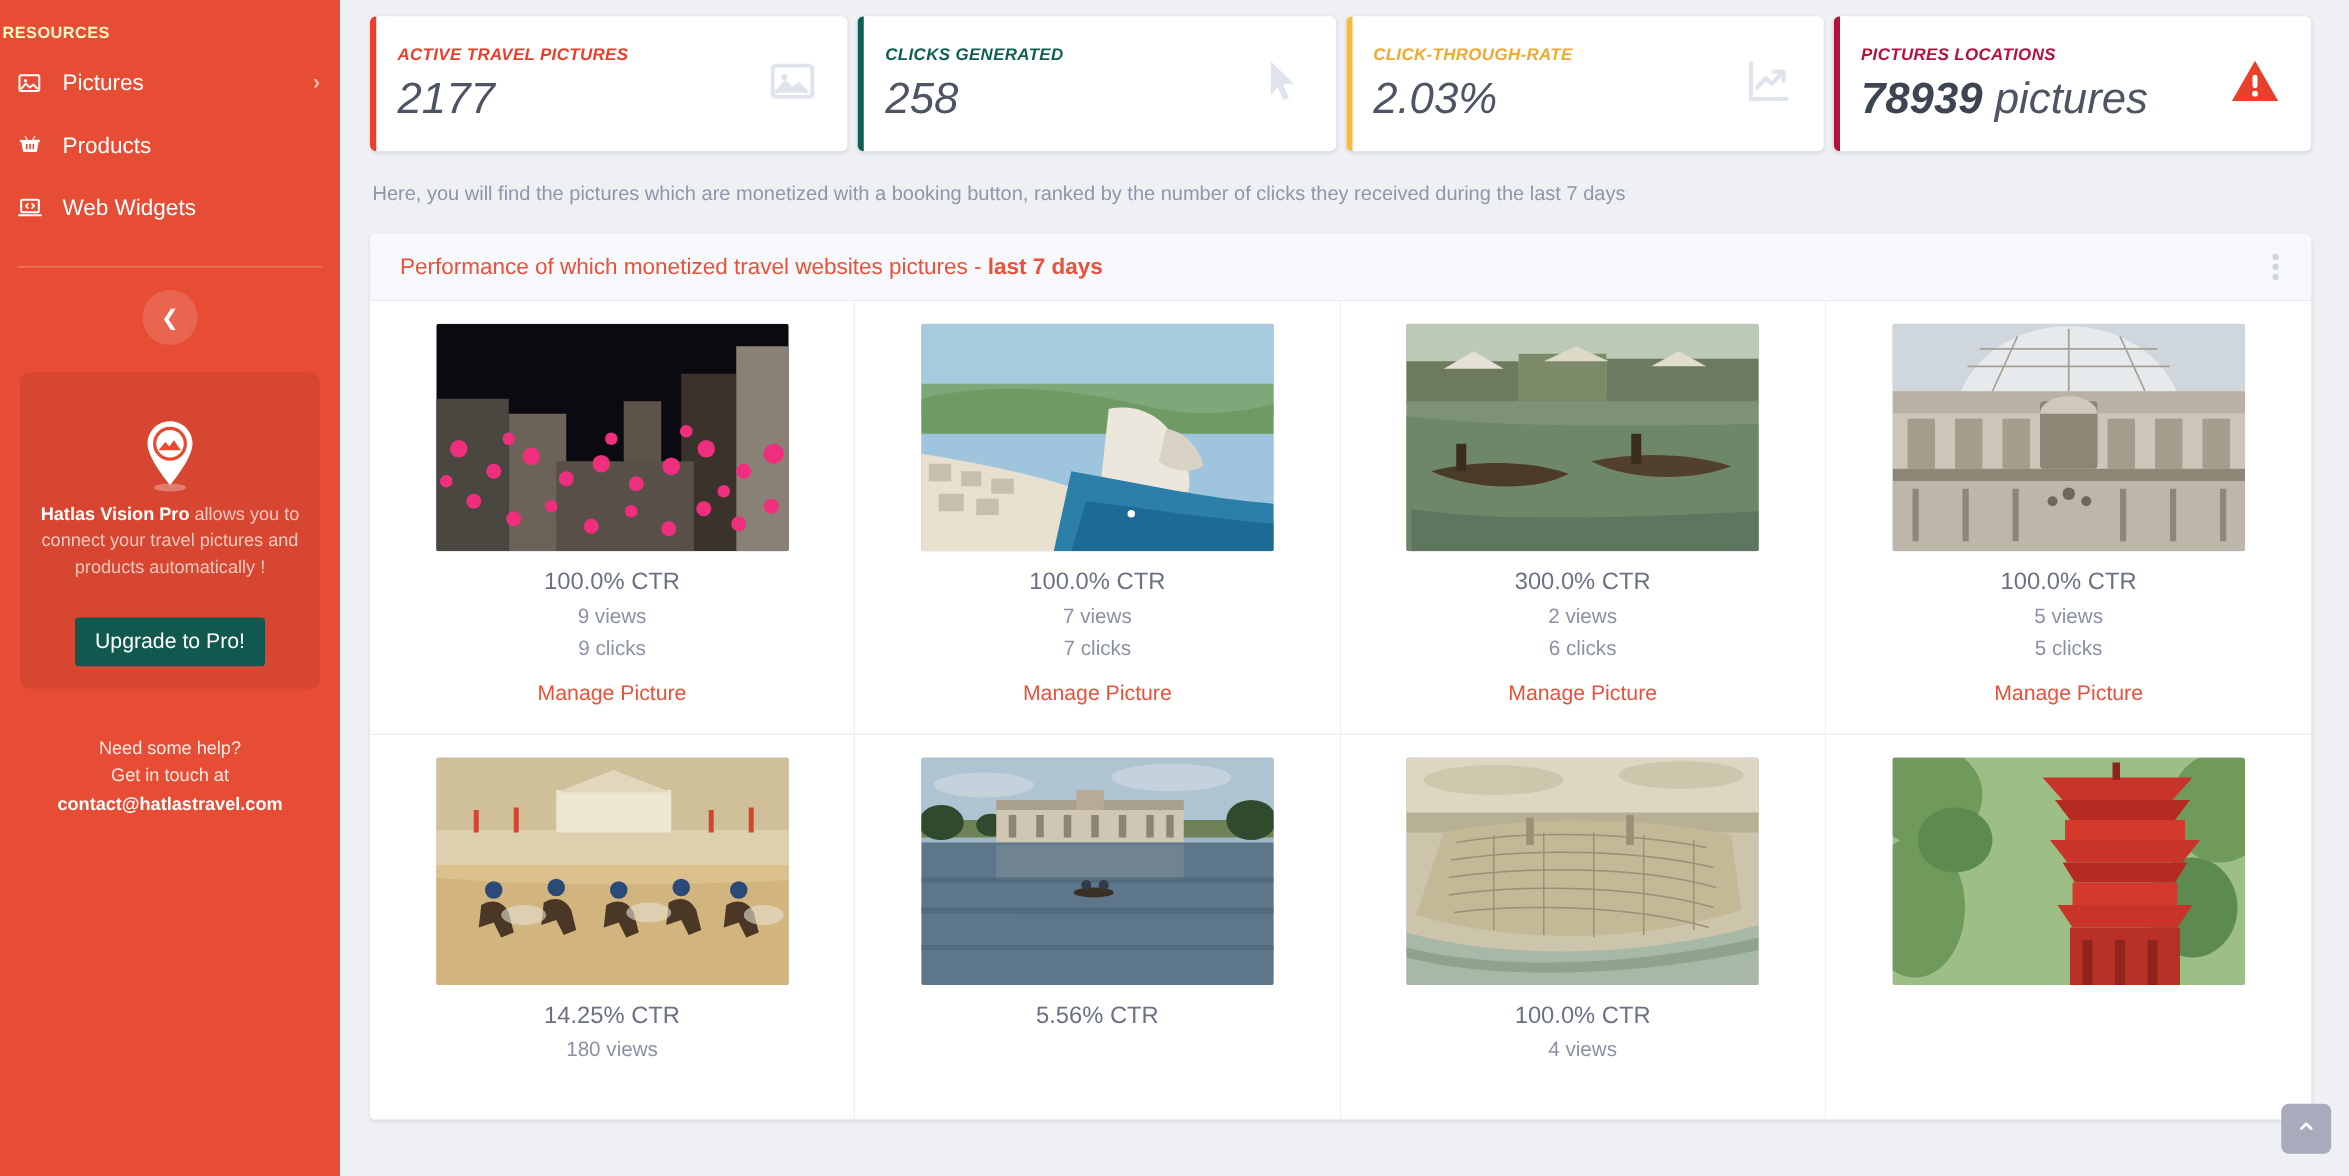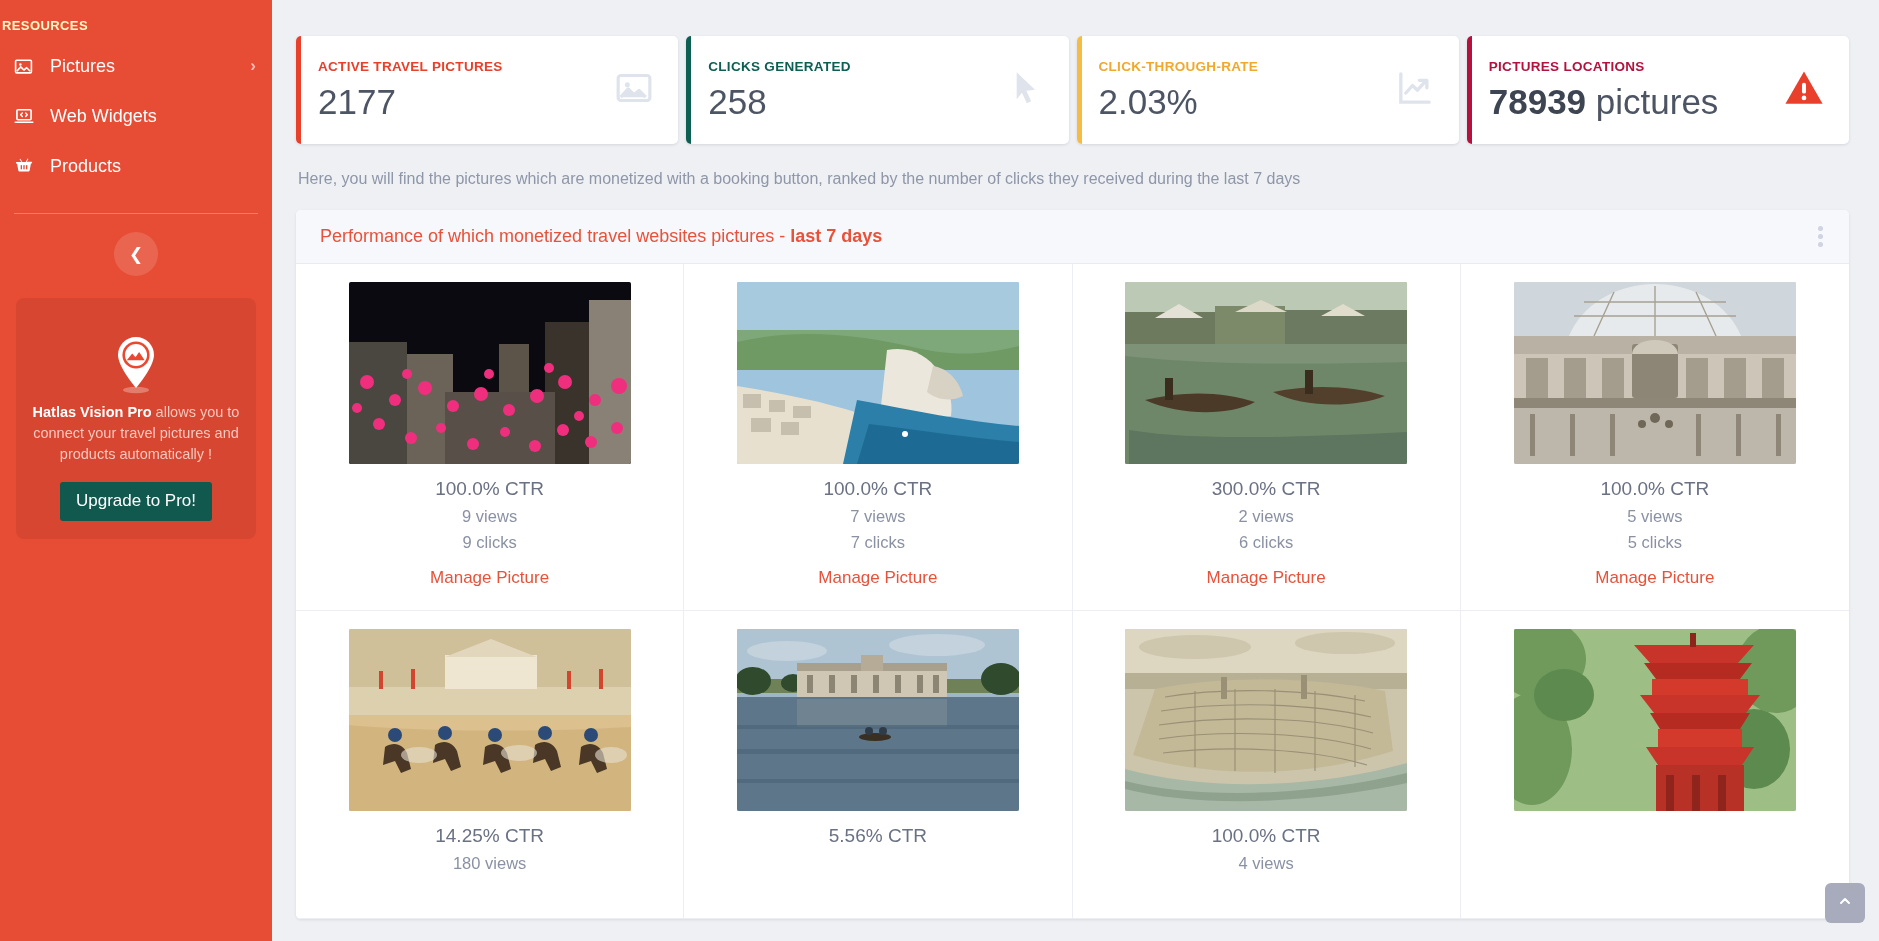--- a/index.html
+++ b/index.html
@@ -60,21 +60,21 @@
     text-align: center;
   }
   .promo-logo { display: flex; justify-content: center; margin-bottom: 6px; }
   .promo-text {
     font-size: 14.5px; line-height: 1.45;
     color: #f7c8be;
   }
   .promo-text b { color: #ffffff; font-weight: bold; }
   .upgrade-btn {
     display: inline-block;
-    margin-top: 17px;
+    margin-top: 29px;
     background: #11584f;
     color: #ffffff;
     font-size: 17px;
     padding: 9px 16px 10px 16px;
     border-radius: 3px;
     border: none;
     cursor: pointer;
     font-family: "Liberation Sans", sans-serif;
   }
   .help {
@@ -87,21 +87,21 @@
   .help .mail { display: block; font-weight: bold; color: #ffffff; margin-top: 1px; }
 
   
   .main {
     flex: 1; position: relative;
     background: #eef0f4;
     padding: 0 30px 0 24px;
     overflow: hidden;
   }
 
-  .kpi-row { display: flex; gap: 8px; padding-top: 36px; }
+  .kpi-row { display: flex; gap: 8px; padding-top: 13px; font-style: italic; }
   .kpi {
     flex: 1;
     background: #ffffff;
     border-radius: 5px;
     height: 108px;
     box-shadow: 0 1px 3px rgba(25,30,50,.12);
     display: flex; align-items: center;
     padding: 0 24px 0 22px;
     position: relative;
     overflow: hidden;
@@ -205,39 +205,39 @@
           <circle cx="8" cy="9.5" r="1.6" fill="#fff" stroke="none"></circle>
           <path d="M3.5 18l5-5.5 4 4 3.5-3 4.5 4.5" stroke-linejoin="round"></path>
         </svg>
       </span>
       <span class="sb-label">Pictures</span>
       <span class="sb-chevron">›</span>
     </div>
 
     <div class="sb-item">
       <span class="sb-ico">
-        <svg width="20" height="20" viewBox="0 0 24 24" fill="none" stroke="#fff" stroke-width="2">
-          <rect x="3.5" y="4.5" width="17" height="12" rx="1.2"></rect>
-          <path d="M1.5 19.5h21" stroke-linecap="round"></path>
-          <path d="M10 8.5L8 10.5l2 2M14 8.5l2 2-2 2" stroke-linecap="round" stroke-linejoin="round" stroke-width="1.7"></path>
-        </svg>
-      </span>
-      <span class="sb-label">Web Widgets</span>
-    </div>
-
-    <div class="sb-item">
-      <span class="sb-ico">
         <svg width="20" height="20" viewBox="0 0 24 24" fill="#fff">
           <path d="M7.6 3.2l-.9.6 2.1 3.4H3.2c-.6 0-1 .4-1 1s.4 1 1 1h.5l1.5 8.2c.1.7.8 1.2 1.5 1.2h10.6c.7 0 1.3-.5 1.5-1.2L20.3 9h.5c.6 0 1-.4 1-1s-.4-1-1-1h-5.6l2.1-3.4-.9-.6L14 7.2h-4L7.6 3.2z"></path>
           <rect x="8" y="11" width="1.6" height="5" fill="#e74c34"></rect>
           <rect x="11.2" y="11" width="1.6" height="5" fill="#e74c34"></rect>
           <rect x="14.4" y="11" width="1.6" height="5" fill="#e74c34"></rect>
         </svg>
       </span>
       <span class="sb-label">Products</span>
+    </div>
+
+    <div class="sb-item">
+      <span class="sb-ico">
+        <svg width="20" height="20" viewBox="0 0 24 24" fill="none" stroke="#fff" stroke-width="2">
+          <rect x="3.5" y="4.5" width="17" height="12" rx="1.2"></rect>
+          <path d="M1.5 19.5h21" stroke-linecap="round"></path>
+          <path d="M10 8.5L8 10.5l2 2M14 8.5l2 2-2 2" stroke-linecap="round" stroke-linejoin="round" stroke-width="1.7"></path>
+        </svg>
+      </span>
+      <span class="sb-label">Web Widgets</span>
     </div>
 
     <div class="sb-divider"></div>
 
     <div class="collapse-wrap">
       <div class="collapse-btn">
         <span>❮</span>
       </div>
     </div>
 
@@ -250,20 +250,25 @@
           <circle cx="28" cy="21" r="11" fill="#ffffff"></circle>
           <path d="M18.8 26.2l5.4-6.6 3.3 3.6 3.6-5.1 5.6 8.1z" fill="#e8492f"></path>
         </svg>
       </div>
       <div class="promo-text">
         <b>Hatlas Vision Pro</b><span> allows you to connect your travel pictures and products automatically !</span>
       </div>
       <button class="upgrade-btn">Upgrade to Pro!</button>
     </div>
 
+    <div class="help">
+      <div>Need some help?</div>
+      <div>Get in touch at</div>
+      <span class="mail">contact@hatlastravel.com</span>
+    </div>
   </aside>
 
   <main class="main">
 
     <div class="kpi-row">
 
       <div class="kpi c1">
         <div class="kpi-body">
           <div class="kpi-label">ACTIVE TRAVEL PICTURES</div>
           <div class="kpi-value">2177</div>

